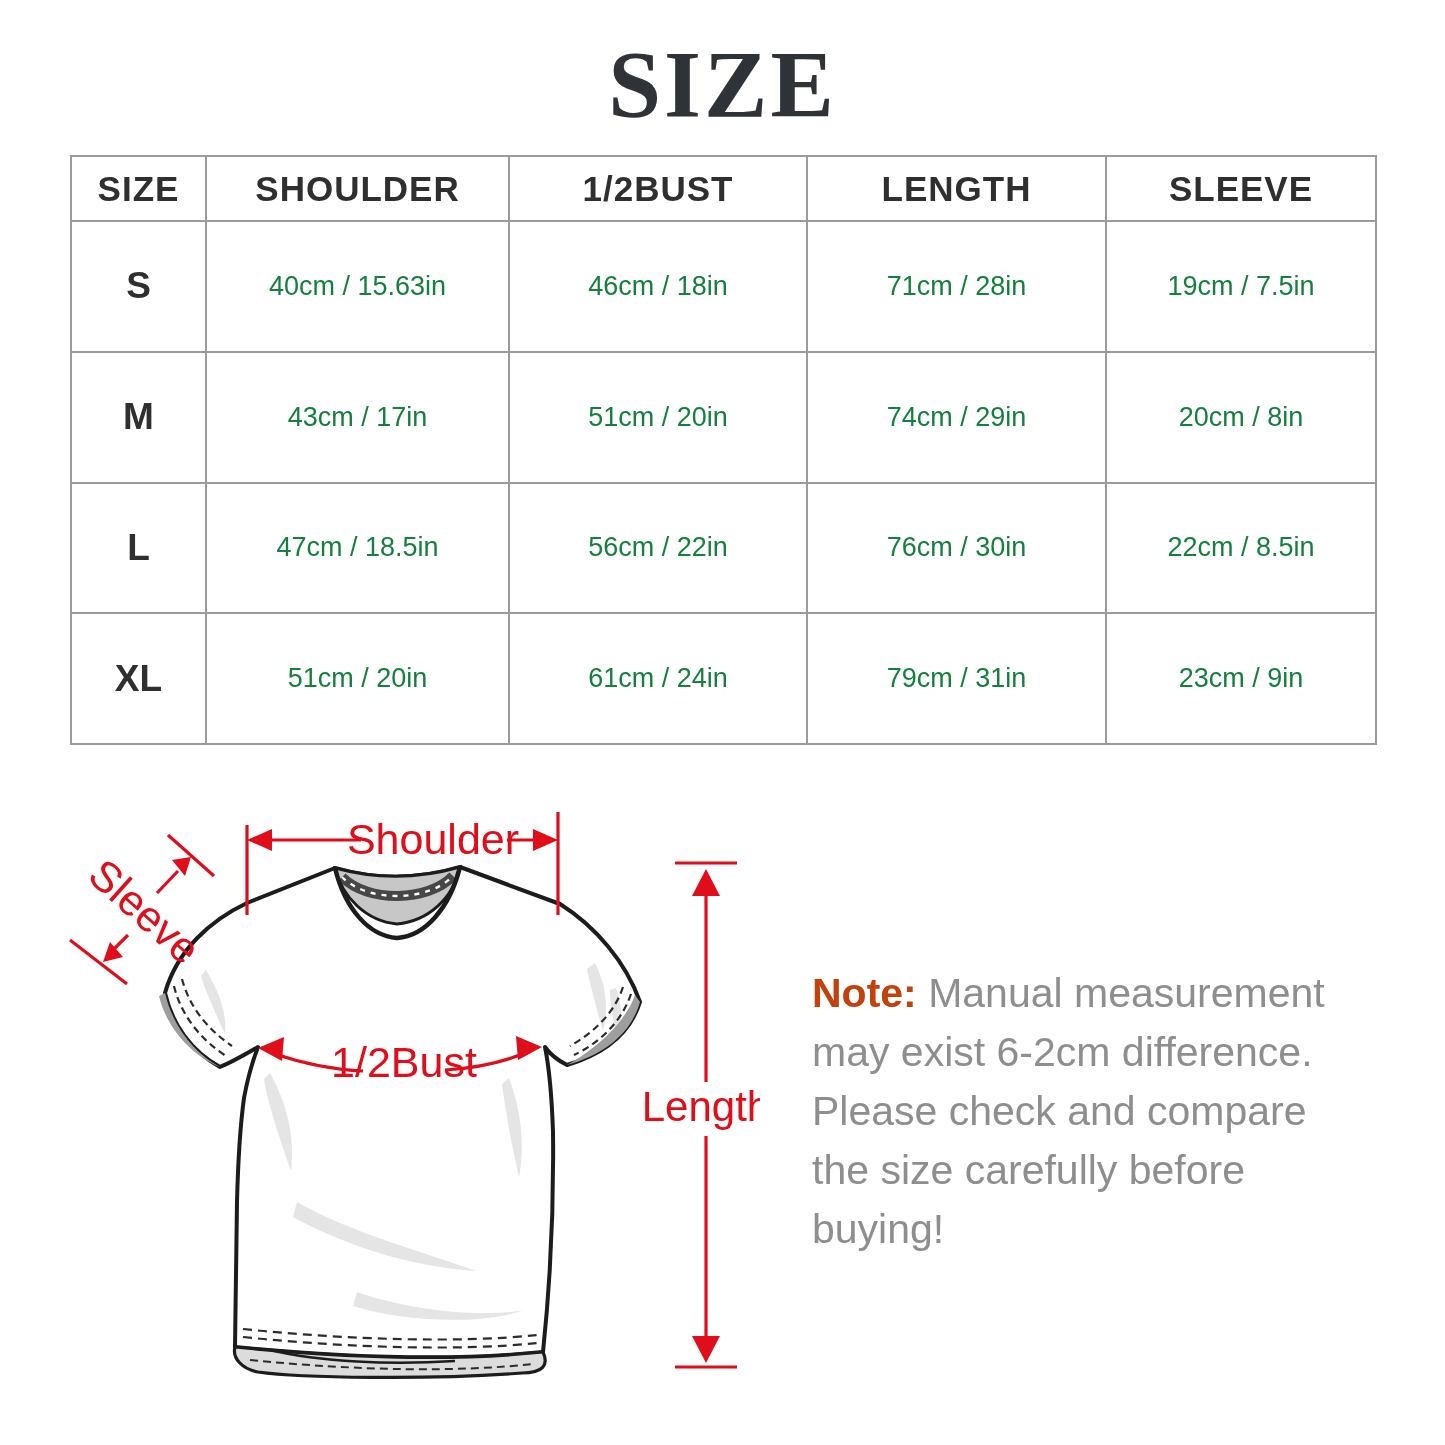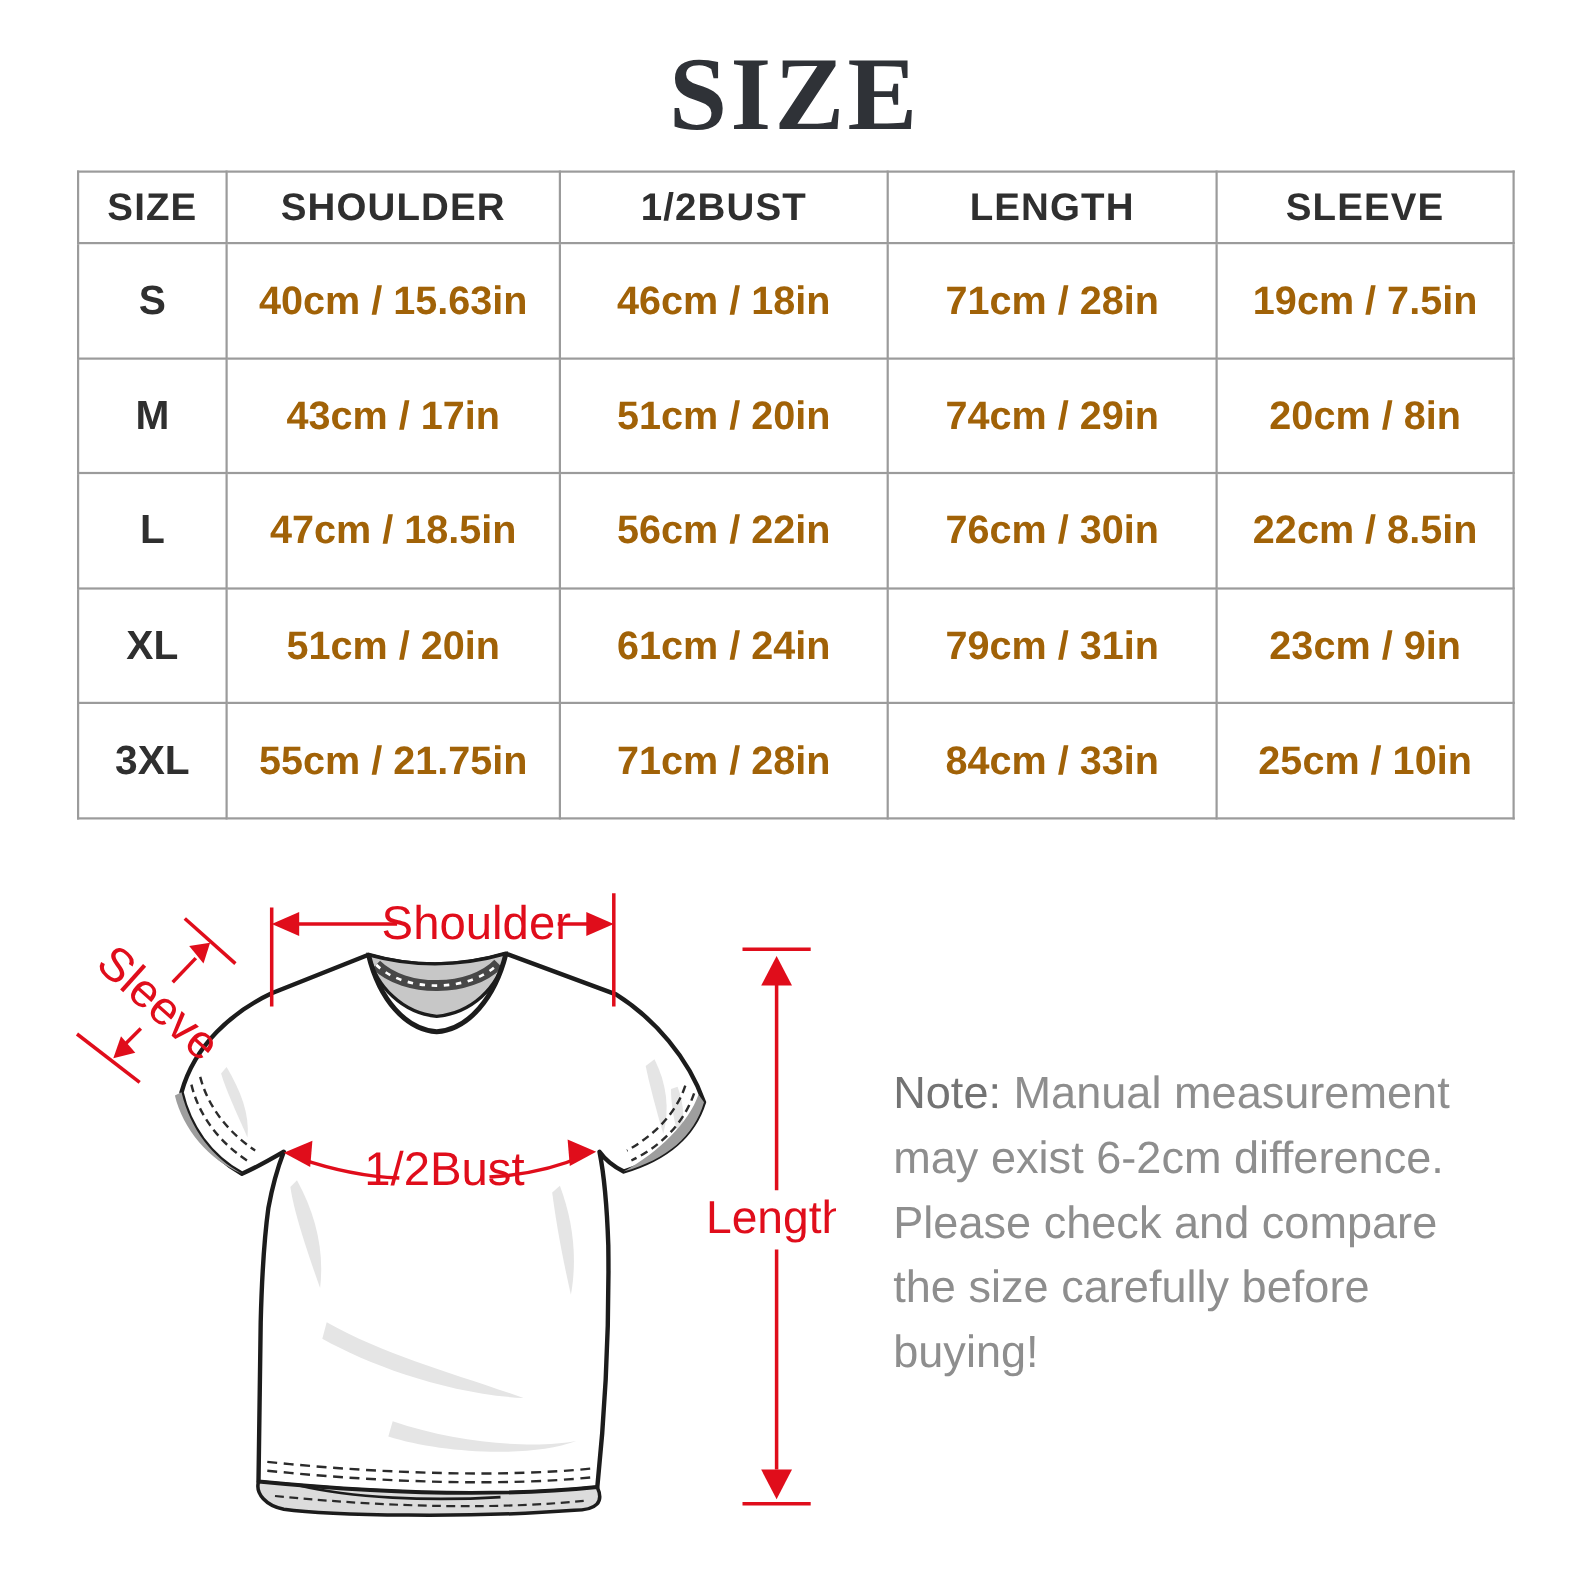--- a/index.html
+++ b/index.html
@@ -27,28 +27,28 @@
     height:65px;
     overflow:hidden; white-space:nowrap;
   }
   .size-table thead th {
     font-weight:bold; color:#2f2f2f; letter-spacing:1px; font-size:35px;
   }
   .size-table tbody th.size-cell {
     font-weight:bold; color:#2f2f2f; font-size:37px;
   }
   .size-table tbody td {
-    font-weight:bold; color:#a16207; font-size:36px;
+    font-weight:normal; color:#15803d; font-size:27px;
   }
   .diagram-svg { position:absolute; left:60px; top:780px; }
   .note-block {
     position:absolute; left:812px; top:964px; width:540px;
     font-size:41px; line-height:59px; color:#8e8e8e;
   }
-  .note-block b { color:#737373; font-weight:normal; }
+  .note-block b { color:#c2410c; font-weight:bold; }
 </style>
 </head>
 <body>
 
 <div class="page-title">SIZE</div>
 
 <table class="size-table">
   <colgroup>
     <col style="width:135px">
       <col style="width:303px">
@@ -86,27 +86,20 @@
     <td>56cm / 22in</td>
     <td>76cm / 30in</td>
     <td>22cm / 8.5in</td>
   </tr>
       <tr>
     <th class="size-cell">XL</th>
     <td>51cm / 20in</td>
     <td>61cm / 24in</td>
     <td>79cm / 31in</td>
     <td>23cm / 9in</td>
-  </tr>
-      <tr>
-    <th class="size-cell">3XL</th>
-    <td>55cm / 21.75in</td>
-    <td>71cm / 28in</td>
-    <td>84cm / 33in</td>
-    <td>25cm / 10in</td>
   </tr>
     </tbody>
 </table>
 
 <svg class="diagram-svg" width="700" height="665" viewBox="0 0 700 665" xmlns="http://www.w3.org/2000/svg">
 
   <g>
 
     <path d="M187,123 L275,88 Q337,106 400,87 L500,124
          C535,146 566,182 580,222

